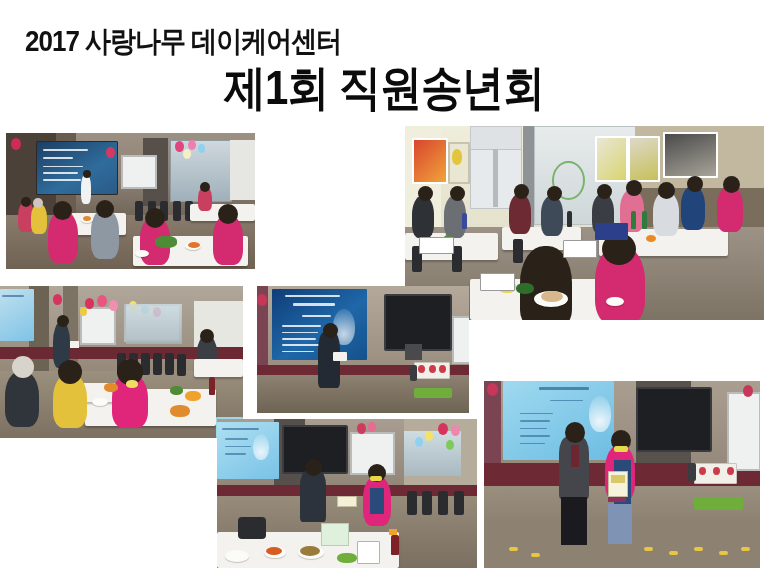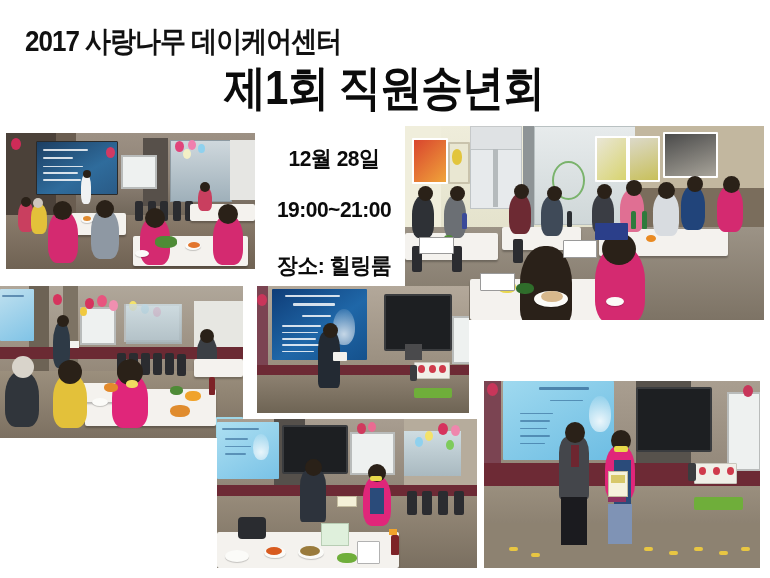--- a/index.html
+++ b/index.html
@@ -90,25 +90,20 @@
   .tree      { position: absolute; border-radius: 50% 50% 46% 46%; }
 </style>
 </head>
 <body>
 
 <div class="poster">
 
   <div class="subtitle">2017 사랑나무 데이케어센터</div>
   <div class="main-title">제1회 직원송년회</div>
 
-  <div class="info-block">
-    <div class="info-line info-date">12월 28일</div>
-    <div class="info-line info-time">19:00~21:00</div>
-    <div class="info-line info-place">장소: 힐링룸</div>
-  </div>
 
   <div class="photo" style="left:6px; top:133px; width:249px; height:136px; z-index:2;">
     <div class="ph-inner">
 
       <div class="wall" style="height:62%; background:linear-gradient(180deg,#9d9184 0%,#8d8175 55%,#6f6558 100%);"></div>
       <div style="position:absolute;left:0;top:0;width:20%;height:62%;background:#4b4139;"></div>
       <div style="position:absolute;left:20%;top:0;width:8%;height:62%;background:#6a5d50;"></div>
       <div style="position:absolute;left:55%;top:4%;width:10%;height:50%;background:#57504a;"></div>
 
       <div class="screenbox" style="left:12%;top:6%;width:32%;height:38%;background:linear-gradient(150deg,#1d3f63 0%,#2f6c9c 60%,#2a5b87 100%);border:1px solid #2a2a2a;"></div>

